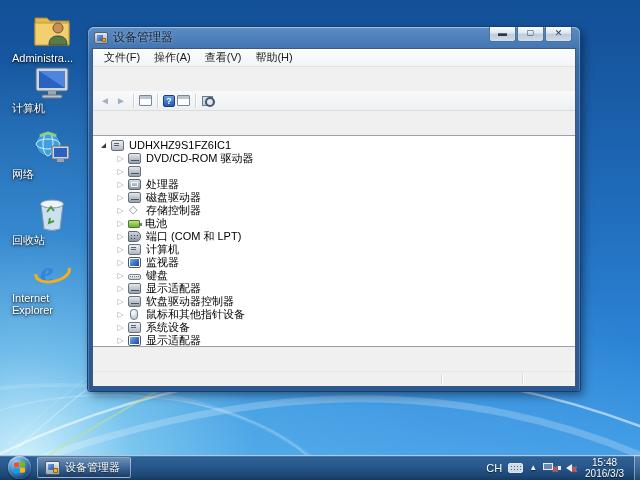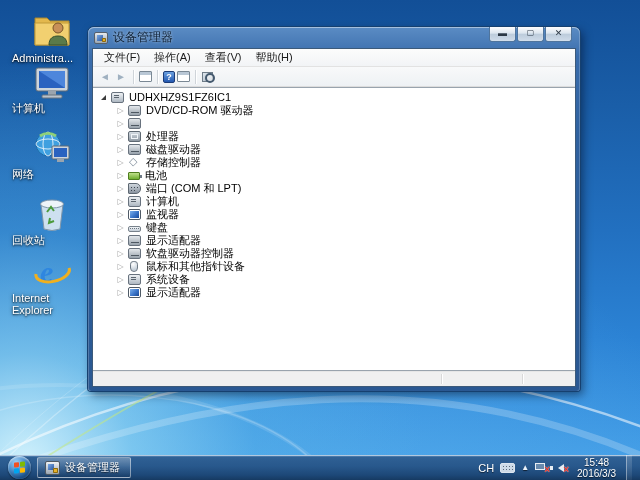--- a/index.html
+++ b/index.html
@@ -45,21 +45,21 @@
   .winbtns { position:absolute; right:4px; top:0; display:flex; gap:1px; }
   .wbtn { width:27px; height:15px; display:flex; align-items:center; justify-content:center;
     font-size:9px; color:#2c3845; border:1px solid #4f749c; border-top:none;
     border-radius:0 0 3px 3px;
     background:linear-gradient(180deg,#fdfdfe 0%,#dbe5ef 45%,#bccbdb 50%,#cfdcea 100%);
     box-shadow:inset 0 0 1px #fff; cursor:default; line-height:1; }
   .wbtn span { transform:translateY(-1px); }
 
   
   .client { height:calc(100% - 21px); background:#f0f0f0; border:1px solid #3c5a7a;
-    display:flex; flex-direction:column; }
+    display:flex; flex-direction:column;gap:24px; }
   .menubar { height:18px; background:linear-gradient(180deg,#fcfcfc,#f2f4f6);
     border-bottom:1px solid #e2e2e2; display:flex; align-items:center; padding-left:4px; }
   .mitem { font-size:11px; color:#1a1a1a; padding:0 7px; line-height:17px; cursor:default; }
   .toolbar { height:20px; background:linear-gradient(180deg,#f8f9fa,#eef1f4);
     border-bottom:1px solid #dcdcdc; display:flex; align-items:center; padding-left:5px; gap:2px; }
   .tsep { width:1px; height:14px; background:#cfd4d9; box-shadow:1px 0 0 #fff; margin:0 3px; }
   .nav-arrow { font-size:10px; color:#9fb0c0; width:14px; text-align:center; }
   .tb-box { width:13px; height:11px; border:1px solid #7a8894; background:#fff; position:relative; border-radius:1px; }
   .tb-box::before { content:""; position:absolute; left:0; top:0; right:0; height:3px; background:#b9c7d5; }
   .tb-help { width:12px; height:12px; border-radius:2px; border:1px solid #1c3c78;
@@ -129,21 +129,21 @@
     background:linear-gradient(180deg,rgba(255,255,255,.30),rgba(255,255,255,.10) 50%,rgba(0,0,0,.08));
     border:1px solid rgba(255,255,255,.45); border-radius:2px; cursor:default; }
   .taskbtn .lbl { color:#fff; font-size:11px; text-shadow:0 1px 1px rgba(0,0,0,.7); }
   .tb-dm-icon { width:15px; height:14px; position:relative; flex:none;
     background:linear-gradient(180deg,#eef1f4,#9aa6b2); border:1px solid #4e5862; border-radius:2px; }
   .tb-dm-icon::before { content:""; position:absolute; left:2px; top:2px; width:6px; height:6px;
     background:linear-gradient(135deg,#79a8e4,#2a569e); }
   .tb-dm-icon::after { content:""; position:absolute; right:1px; bottom:1px; width:5px; height:5px;
     background:#e8b22a; border-radius:1px; box-shadow:inset 0 0 0 1px #8a6a10; }
 
-  .tray { margin-left:auto; display:flex; align-items:center; gap:6px; padding-right:8px; height:100%; }
+  .tray { margin-left:auto; display:flex; align-items:center; gap:6px; padding-right:0; height:100%; }
   .tray .txt { color:#fff; font-size:11px; text-shadow:0 1px 1px rgba(0,0,0,.6); }
   .kbd-icon { width:15px; height:10px; border:1px solid #dce6f0; border-radius:2px;
     background:rgba(235,242,249,.85); position:relative; }
   .kbd-icon::after { content:""; position:absolute; left:2px; top:2px; width:1px; height:1px;
     background:#5a6a7a; box-shadow:3px 0 0 #5a6a7a,6px 0 0 #5a6a7a,9px 0 0 #5a6a7a,0 3px 0 #5a6a7a,3px 3px 0 #5a6a7a,6px 3px 0 #5a6a7a,9px 3px 0 #5a6a7a; }
   .up-arrow { color:#eaf2fa; font-size:8px; text-shadow:0 1px 1px rgba(0,0,0,.6); }
   .tray-ico { position:relative; width:13px; height:11px; }
   .net-glyph { position:absolute; left:0; top:1px; width:10px; height:7px; border:1px solid #e8eef4;
     background:rgba(200,214,228,.4); }
   .spk-glyph { position:absolute; left:0; top:2px; width:0; height:0;

